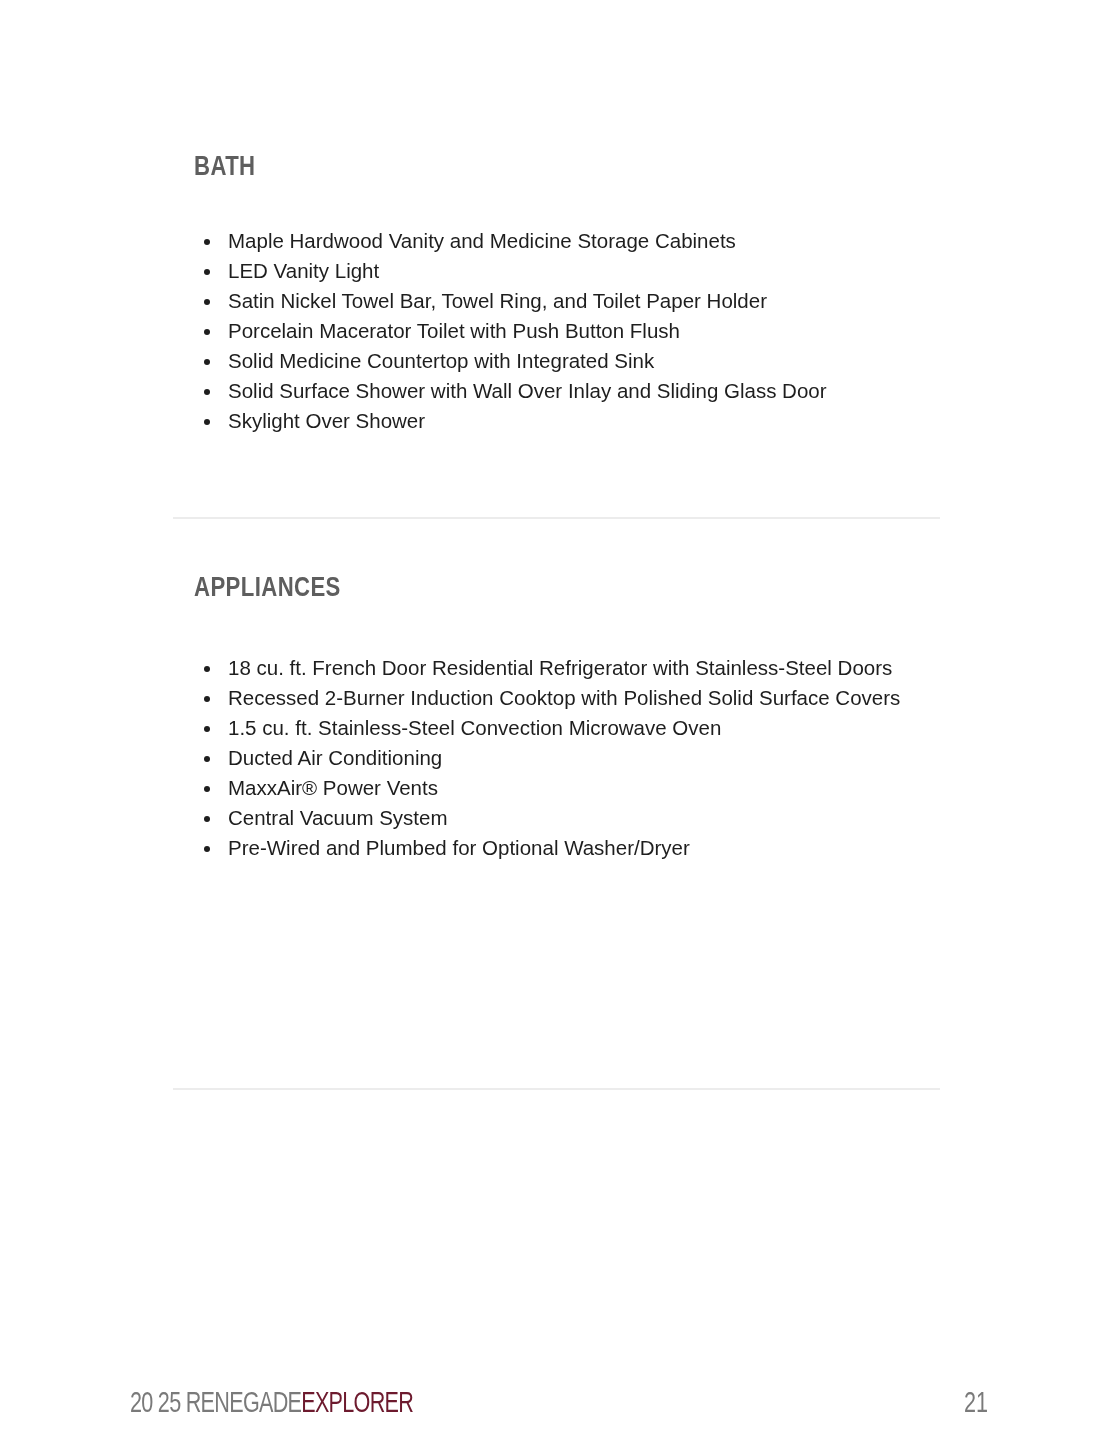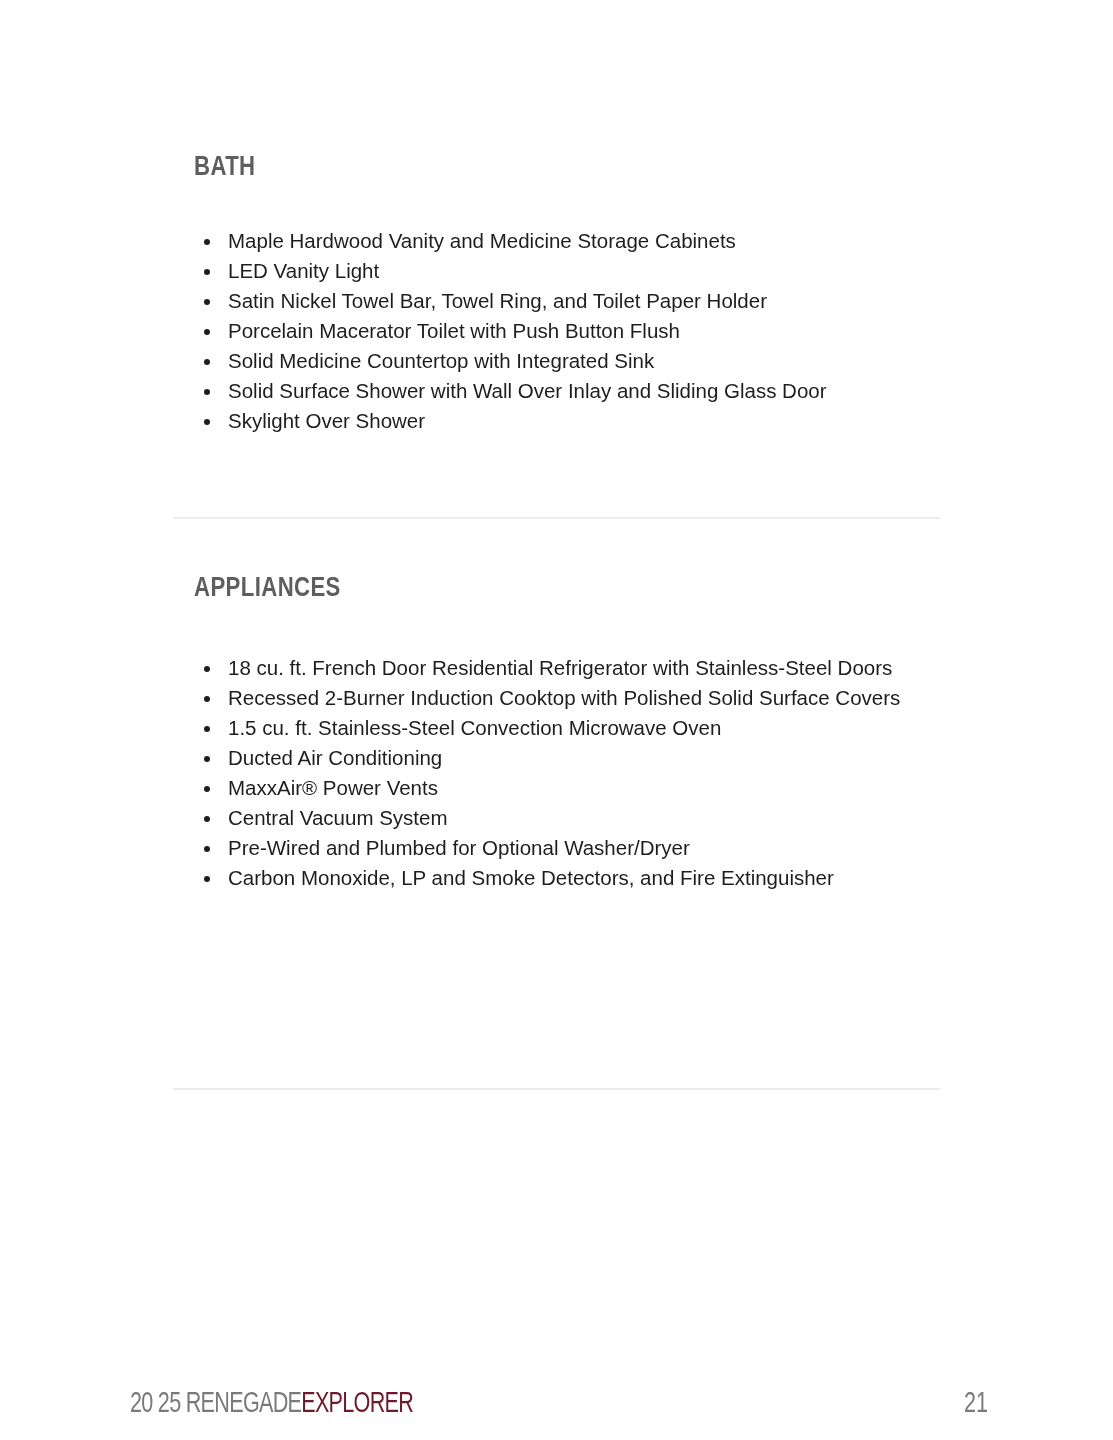--- a/index.html
+++ b/index.html
@@ -44,21 +44,20 @@
 
 <h2 class="section heading" id="app-heading">APPLIANCES</h2>
 <ul class="section" id="app-list">
   <li>18 cu. ft. French Door Residential Refrigerator with Stainless-Steel Doors</li>
   <li>Recessed 2-Burner Induction Cooktop with Polished Solid Surface Covers</li>
   <li>1.5 cu. ft. Stainless-Steel Convection Microwave Oven</li>
   <li>Ducted Air Conditioning</li>
   <li>MaxxAir® Power Vents</li>
   <li>Central Vacuum System</li>
   <li>Pre-Wired and Plumbed for Optional Washer/Dryer</li>
-  <li>Carbon Monoxide, LP and Smoke Detectors, and Fire Extinguisher</li>
 </ul>
 
 <div class="divider" style="top:1088px;"></div>
 
 <div class="footer-brand">
   <span class="year">20 25</span>
   <span class="name">RENEGADE</span><span class="model">EXPLORER</span>
 </div>
 <div class="page-num">21</div>
 

